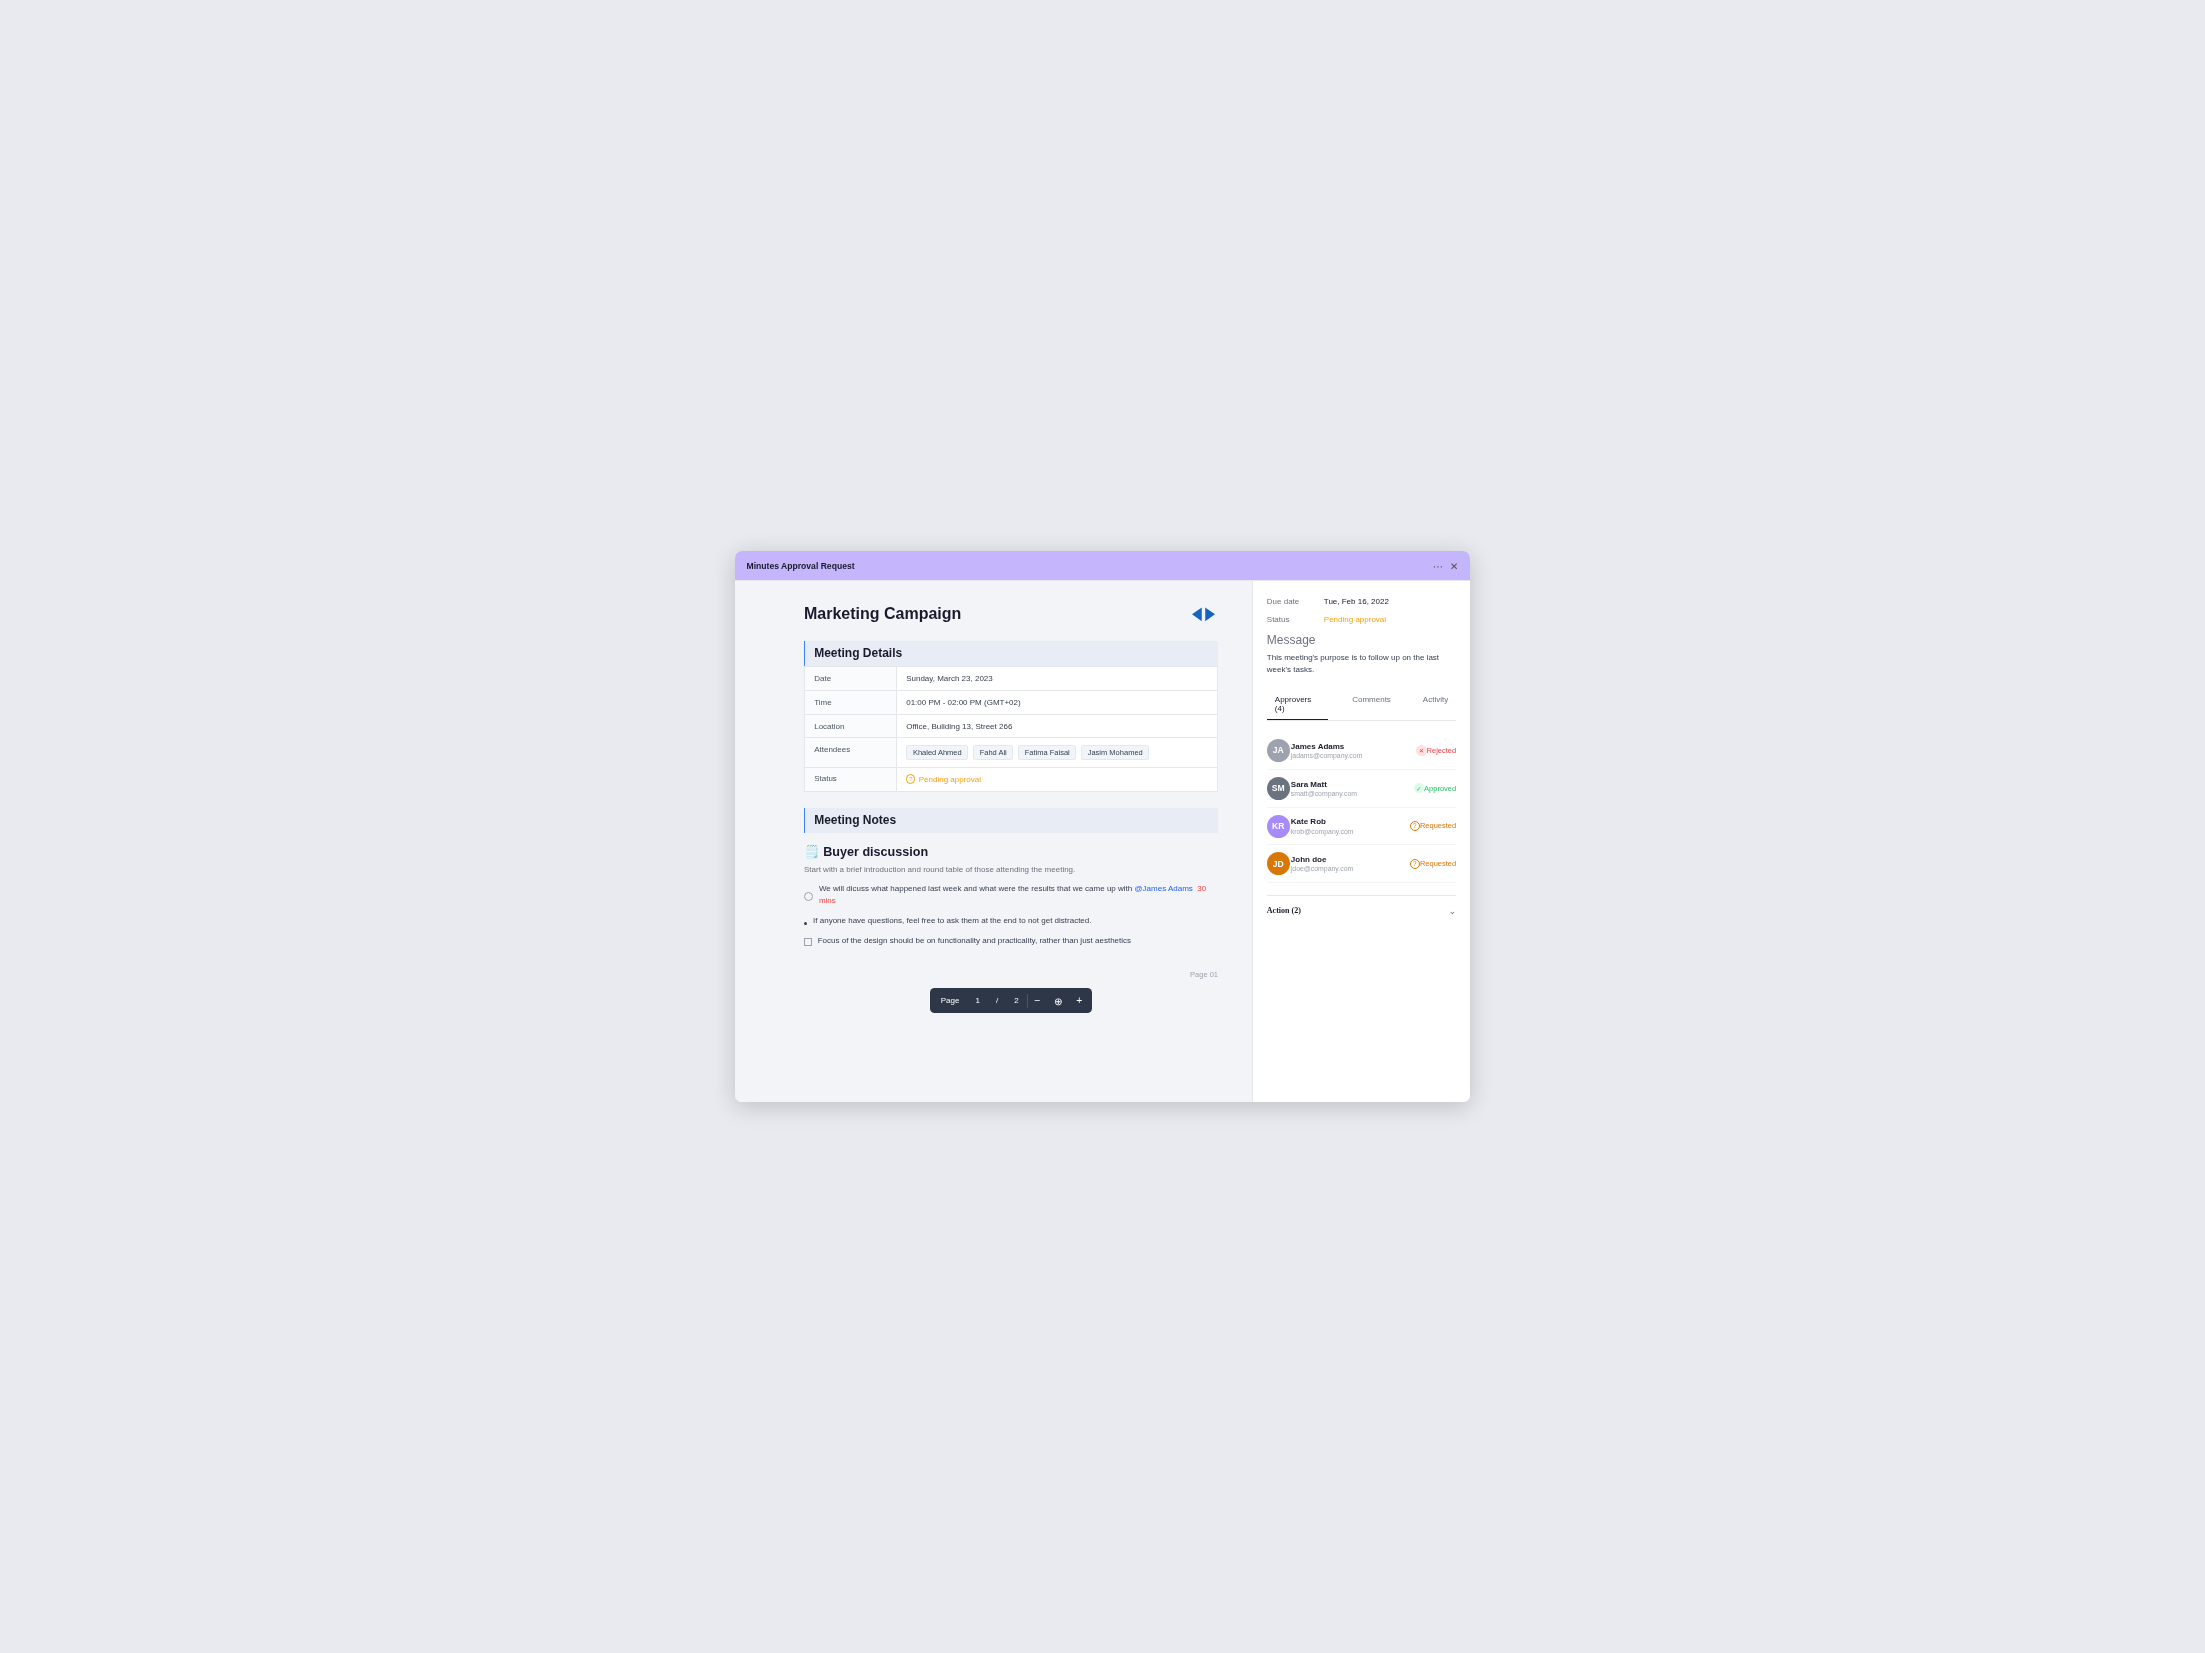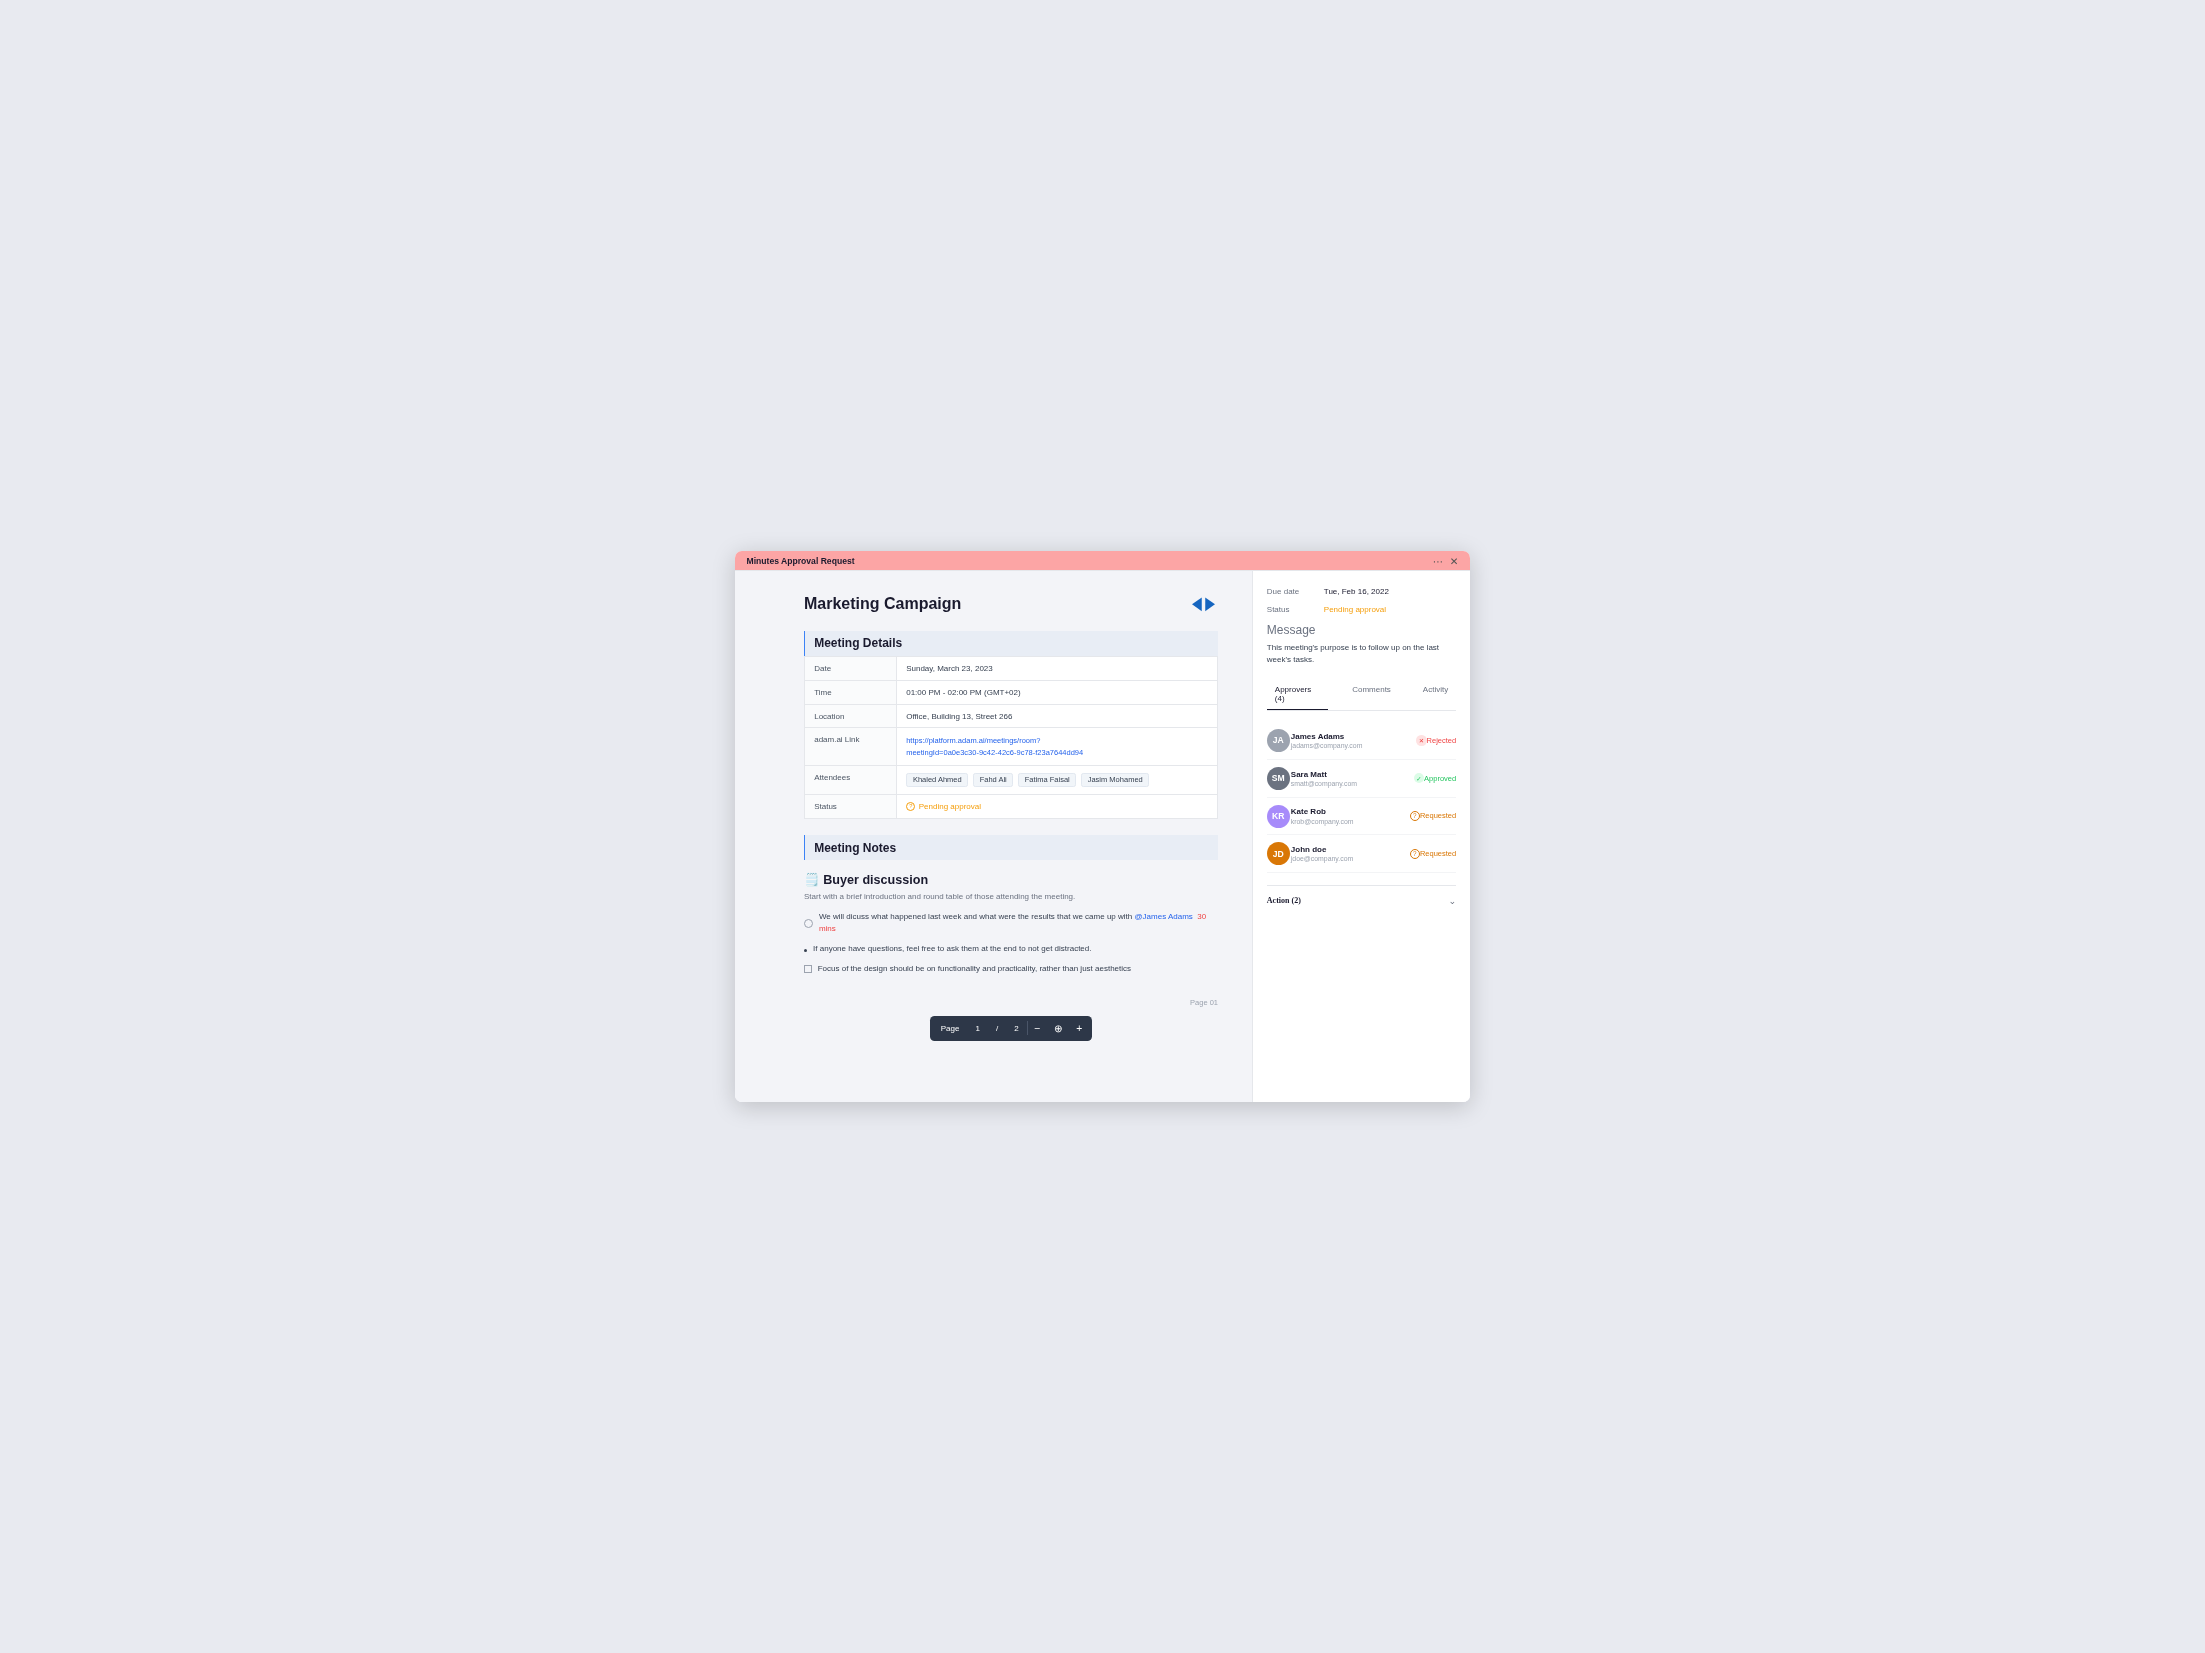--- a/index.html
+++ b/index.html
@@ -15,22 +15,22 @@
       display: flex;
       flex-direction: column;
     }
 
     
     .titlebar {
       display: flex;
       align-items: center;
       justify-content: space-between;
       padding: 0 11.5px;
-      height: 20px;
-      background: #fca5a5;
+      height: 30px;
+      background: #c4b5fd;
       border-bottom: 0.6px solid #e5e7eb;
       flex-shrink: 0;
     }
     .titlebar-title { font-size: 8.6px; font-weight: 600; color: #1a1a2e; }
     .titlebar-actions { display: flex; align-items: center; gap: 6.9px; }
     .titlebar-actions button { background: none; border: none; cursor: pointer; color: #555; font-size: 10.3px; display: flex; align-items: center; }
 
     
     .main-content {
       display: flex;
@@ -275,26 +275,20 @@
             <td>Date</td>
             <td>Sunday, March 23, 2023</td>
           </tr>
           <tr>
             <td>Time</td>
             <td>01:00 PM - 02:00 PM (GMT+02)</td>
           </tr>
           <tr>
             <td>Location</td>
             <td>Office, Building 13, Street 266</td>
-          </tr>
-          <tr>
-            <td>adam.ai Link</td>
-            <td class="link-cell">
-              <a href="#">https://platform.adam.ai/meetings/room?<br>meetingId=0a0e3c30-9c42-42c6-9c78-f23a7644dd94</a>
-            </td>
           </tr>
           <tr>
             <td>Attendees</td>
             <td>
               <div class="attendee-tags">
                 <span class="attendee-tag">Khaled Ahmed</span>
                 <span class="attendee-tag">Fahd Ali</span>
                 <span class="attendee-tag">Fatima Faisal</span>
                 <span class="attendee-tag">Jasim Mohamed</span>
               </div>

